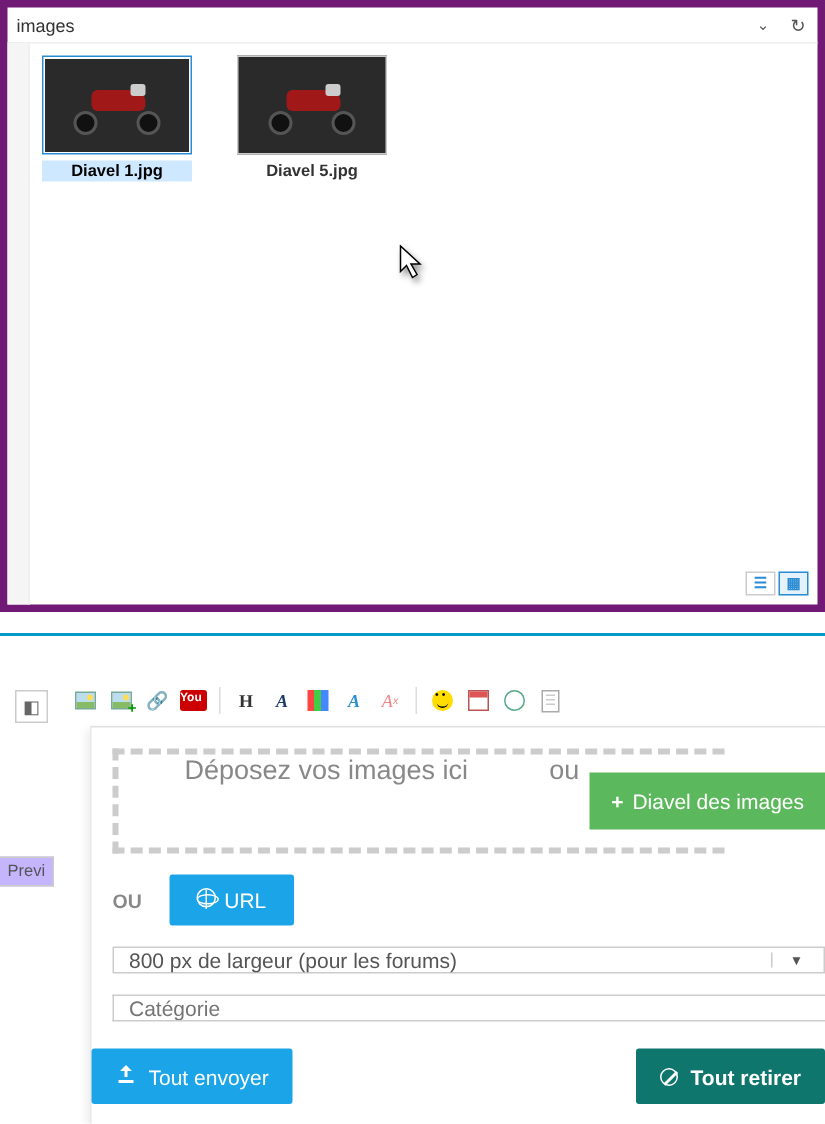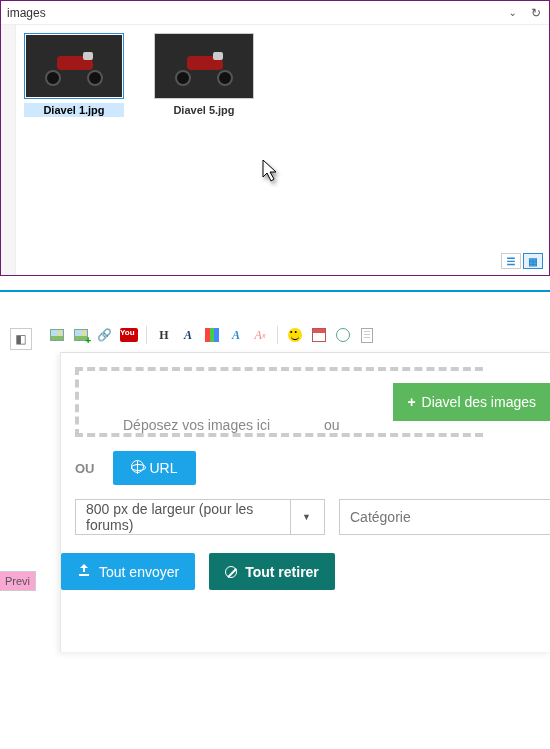--- a/index.html
+++ b/index.html
@@ -1,19 +1,19 @@
 <!DOCTYPE html>
 <html><head>
 <meta charset="utf-8">
 <style>
   * { box-sizing: border-box; margin: 0; padding: 0; font-family: Arial, sans-serif; }
   body { width: 550px; height: 749px; background: #fff; overflow: hidden; }
   
   
-  .file-browser { border: 1px solid #701a75; height: 276px; position: relative; }
+  .file-browser { border: 5px solid #701a75; height: 408px; position: relative; }
   .fb-header { display: flex; align-items: center; height: 24px; border-bottom: 1px solid #eee; font-size: 12px; }
   .fb-crumb { flex: 1; padding: 0 6px; color: #333; }
   .fb-dd { padding: 0 6px; color: #555; font-size: 10px; }
   .fb-refresh { padding: 0 8px; color: #555; cursor: pointer; }
   .fb-search { width: 90px; padding: 0 6px; display: flex; align-items: center; color: #999; font-size: 11px; border-left: 1px solid #eee; height: 100%; justify-content: space-between; }
   .fb-body { display: flex; height: calc(100% - 24px); }
   .fb-side { width: 15px; background: #f5f5f5; border-right: 1px solid #eee; }
   .fb-content { flex: 1; padding: 8px; display: flex; gap: 30px; align-items: flex-start; position: relative; font-weight: bold; }
   .thumb { text-align: center; }
   .thumb-img { width: 100px; height: 66px; background: #2a2a2a; border: 1px solid #ccc; padding: 1px; position: relative; display: flex; align-items: center; justify-content: center; }
@@ -56,35 +56,35 @@
   .ico-smile::after { content: ''; position: absolute; width: 8px; height: 4px; border-bottom: 1.5px solid #000; border-radius: 0 0 8px 8px; bottom: 2px; left: 3px; }
   .ico-cal { width: 14px; height: 14px; border: 1px solid #b55; background: #fff; position: relative; }
   .ico-cal::before { content: ''; position: absolute; top: 0; left: 0; right: 0; height: 4px; background: #d55; }
   .ico-globe { width: 14px; height: 14px; border: 1.5px solid #5a8; border-radius: 50%; position: relative; }
   .ico-doc { width: 12px; height: 15px; border: 1px solid #aaa; background: #fff; position: relative; }
   .ico-doc::before { content: ''; position: absolute; top: 2px; left: 2px; right: 2px; height: 1px; background: #ccc; box-shadow: 0 3px #ccc, 0 6px #ccc; }
   
   
   .upload-panel { margin: 0 0 0 18px; border: 1px solid #e0e0e0; border-left: 1px solid #e8e8e8; border-right: none; border-bottom: none; background: #fff; padding: 14px 0 24px 0; box-shadow: -2px 2px 6px rgba(0,0,0,.08); min-height: 300px; }
   .drop-row { display: flex; align-items: center; position: relative; padding: 0 0 0 14px; }
-  .drop-zone { flex: 1; height: 70px; border: 4px dashed #ccc; border-right: none; display: flex; align-items: flex-end; color: #888; font-size: 14px; padding-left: 44px; gap: 54px; }
+  .drop-zone { flex: 1; height: 70px; border: 4px dashed #ccc; border-right: none; display: flex; align-items: flex-start; color: #888; font-size: 18px; padding-left: 44px; gap: 54px; }
   .choose-btn { background: #5cb85c; color: #fff; font-size: 14px; border: none; padding: 11px 14px; cursor: pointer; display: flex; align-items: center; gap: 6px; margin-left: -90px; z-index: 1; }
   .ou-row { display: flex; align-items: center; gap: 18px; padding: 14px 0 14px 14px; }
   .ou-label { color: #888; font-size: 13px; font-weight: bold; text-transform: uppercase; }
   .url-btn { background: #1ca4e8; color: #fff; border: none; padding: 9px 18px; font-size: 14px; border-radius: 2px; display: flex; align-items: flex-start; gap: 6px; cursor: pointer; }
-  .controls-row { display: flex; gap: 14px; padding: 0 0 0 14px; }
+  .controls-row { display: flex; gap: 14px; padding: 0 0 0 14px; flex-direction: column; }
   .size-select { flex: 1.2; height: 36px; border: 1px solid #ccc; padding: 0 10px; font-size: 14px; color: #555; background: #fff; position: relative; display: flex; align-items: center; justify-content: space-between; }
   .size-select::after { content: '▼'; font-size: 9px; color: #555; padding-left: 8px; border-left: 1px solid #ccc; height: 100%; display: flex; align-items: center; width: 16px; justify-content: center; }
   .cat-input { flex: 1; height: 36px; border: 1px solid #ccc; border-right: none; padding: 0 10px; font-size: 14px; color: #999; }
-  .action-row { display: flex; gap: 14px; justify-content: flex-start; padding-top: 18px; }
+  .action-row { display: flex; gap: 14px; justify-content: space-between; padding-top: 18px; }
   .btn { border: none; color: #fff; font-size: 14px; padding: 10px 16px; border-radius: 2px; display: flex; align-items: center; gap: 8px; cursor: pointer; }
   .btn-blue { background: #1ca4e8; }
   .btn-orange { background: #0f766e; font-weight: bold; }
   
-  .preview-tab { position: absolute; left: 0; top: 571px; font-size: 11px; border: 1px solid #ccc; border-left: none; padding: 3px 5px; background: #f9a8d4; color: #555; }
+  .preview-tab { position: absolute; left: 0; top: 571px; font-size: 11px; border: 1px solid #ccc; border-left: none; padding: 3px 5px; background: #c4b5fd; color: #555; }
   
   svg.cursor-svg { filter: drop-shadow(2px 3px 2px rgba(0,0,0,.4)); }
   .plus-ico { font-weight: bold; }
   .upload-ico { display: inline-block; }
   .noenter { display: inline-block; width: 12px; height: 12px; border: 1.5px solid #fff; border-radius: 50%; position: relative; }
   .noenter::after { content: ''; position: absolute; width: 12px; height: 1.5px; background: #fff; top: 5px; left: 0; transform: rotate(-45deg); }
   .globe-ico { display: inline-block; width: 13px; height: 13px; border: 1.5px solid #fff; border-radius: 50%; position: relative; }
   .globe-ico::before { content: ''; position: absolute; width: 1px; height: 13px; background: #fff; left: 5.5px; top: 0; }
   .globe-ico::after { content: ''; position: absolute; width: 13px; height: 5px; border: 1px solid #fff; border-radius: 50%; top: 3px; left: -1px; }
 </style>

